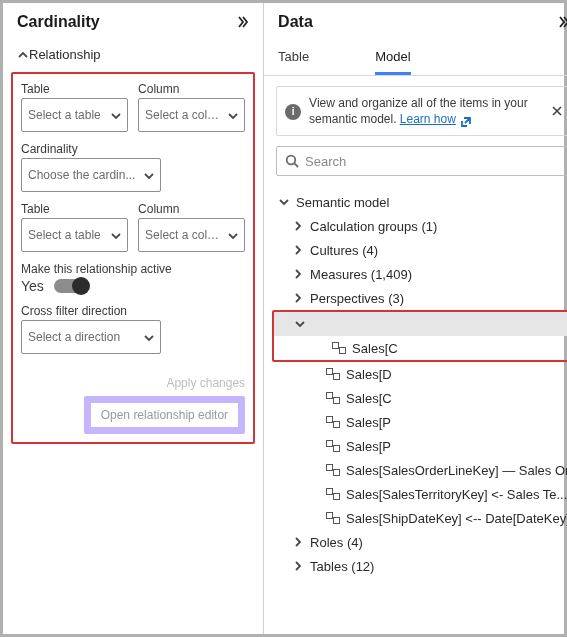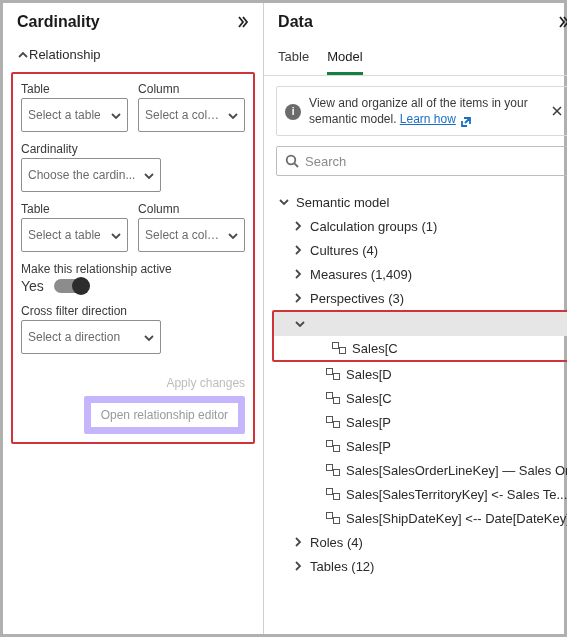--- a/index.html
+++ b/index.html
@@ -55,21 +55,21 @@
   .actions { display: flex; flex-direction: column; align-items: flex-end; gap: 6px; margin-top: 12px; }
   .linkish { font-size: 12px; color: #bdbdbd; cursor: default; }
   .btn-outline {
     font-size: 12px; color: #9a9a9a; border: 7px solid #c4b5fd; background: #fff;
     padding: 5px 10px; border-radius: 2px; cursor: default;
   }
 
   
   .tabs { display: flex; gap: 18px; padding: 4px 14px 0; font-size: 13px; }
   .tab { padding: 6px 0 8px; color: #3a3a3a; cursor: pointer; }
-  .tab.active { color: #1a1a1a; border-bottom: 3px solid #15803d; font-weight: 400; }
+  .tab.active { color: #1a1a1a; border-bottom: 3px solid #3b82f6; font-weight: 400; margin-left: 48px; }
   .tabrule { border-bottom: 1px solid #d9d9d9; }
 
   .infobar {
     margin: 10px 12px 0; padding: 8px 8px; border: 1px solid #d9d9d9; border-radius: 2px;
     display: flex; align-items: center; gap: 8px; font-size: 12px; color: #3a3a3a;
     position: relative;
   }
   .infobar .info-icon {
     width: 16px; height: 16px; border-radius: 50%; background: #6b6b6b; color: #fff;
     display: flex; align-items: center; justify-content: center; font-size: 10px; font-weight: bold; flex-shrink: 0;

